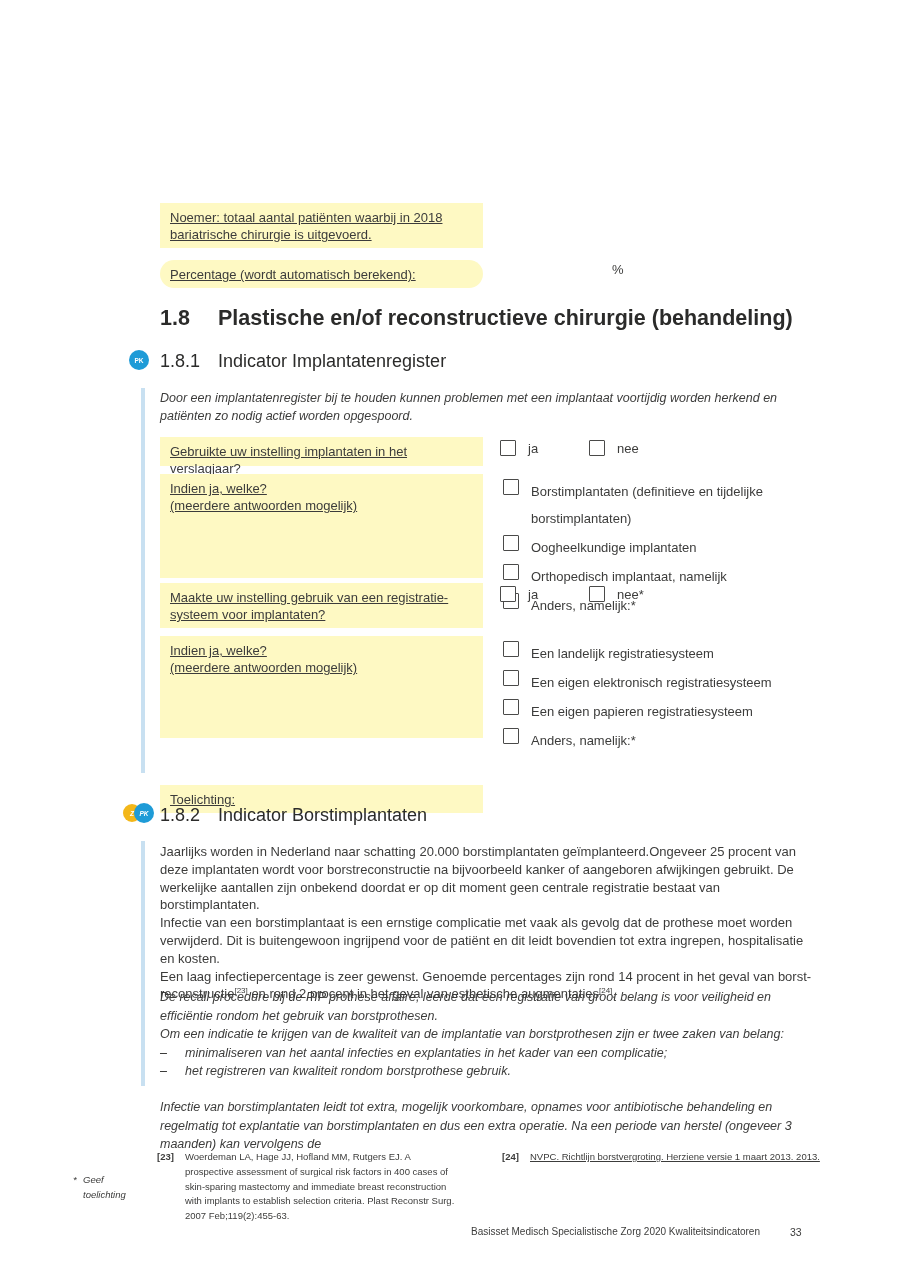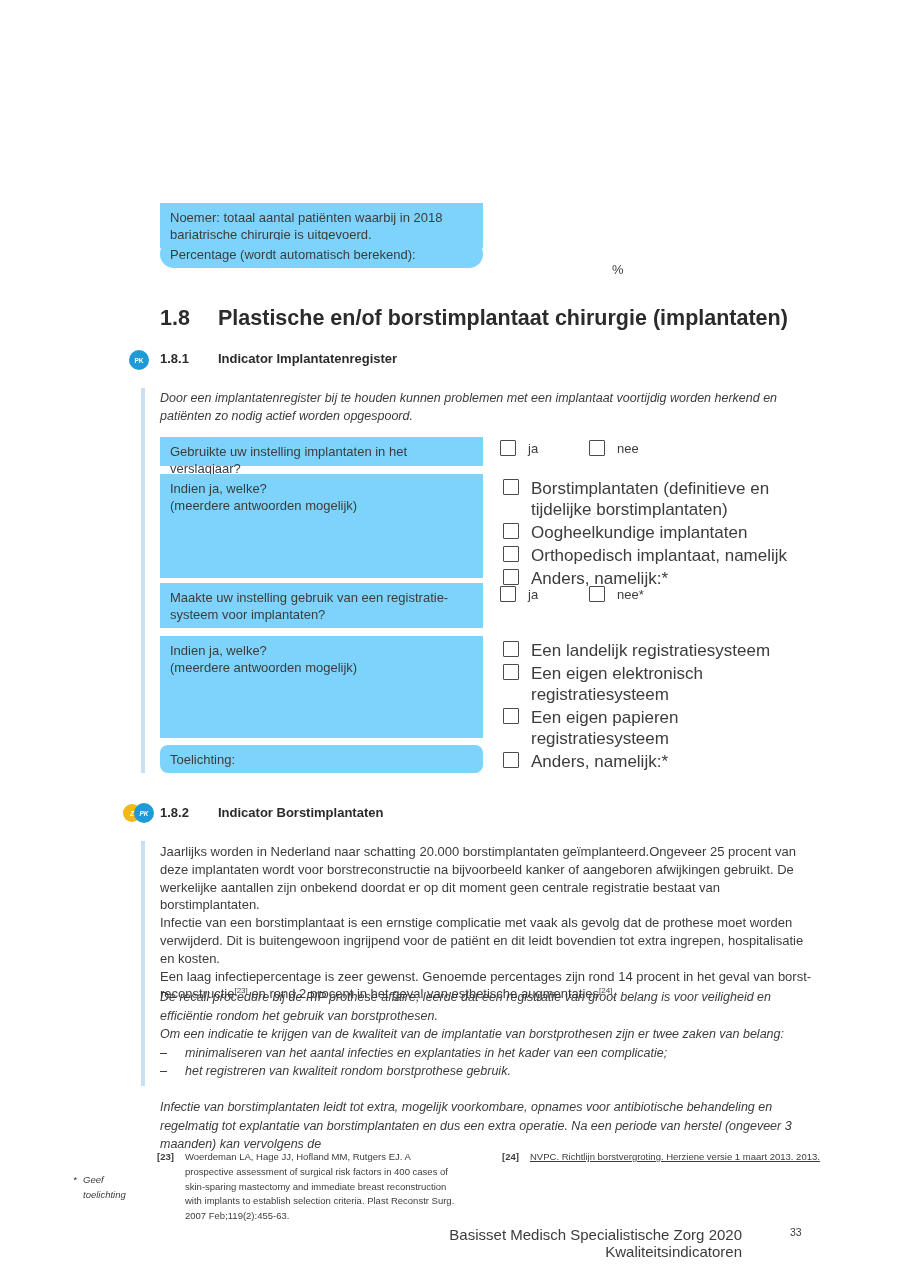--- a/index.html
+++ b/index.html
@@ -1,23 +1,23 @@
 <!DOCTYPE html>
 <html><head>
 <meta charset="utf-8">
 <style>
   html,body{margin:0;padding:0;background:#ffffff;}
   .page{position:relative;width:900px;height:1273px;background:#ffffff;overflow:hidden;
         font-family:"Liberation Sans","DejaVu Sans",sans-serif;color:#3c3c3b;}
-  .bluebox{position:absolute;left:160px;width:323px;background:#7dd3fc;box-sizing:border-box;
-           padding:6px 10px;font-size:13px;line-height:17px;color:#3c3c3b;}
+  .bluebox{position:absolute;left:160px;width:323px;background:#fef9c3;box-sizing:border-box;
+           padding:6px 10px;font-size:13px;line-height:17px;color:#3c3c3b;text-decoration:underline;}
   .pct-unit{position:absolute;left:612px;top:262px;font-size:13px;}
   .h1-row{position:absolute;left:160px;top:306px;font-size:21.5px;font-weight:700;color:#2b2b2a;}
   .h1-num{display:inline-block;width:58px;}
-  .h2-row{position:absolute;left:160px;font-size:13px;font-weight:700;color:#2b2b2a;}
+  .h2-row{position:absolute;left:160px;font-size:18px;font-weight:400;color:#2b2b2a;}
   .h2-num{display:inline-block;width:58px;}
   .badge{position:absolute;border-radius:50%;display:flex;align-items:center;justify-content:center;
          color:#ffffff;font-weight:700;}
   .badge-pk{left:129px;top:350px;width:20px;height:20px;background:#1e9bd7;font-size:6.5px;}
   .badge2{position:absolute;left:123px;top:802px;width:32px;height:22px;}
   .badge-yellow{position:absolute;left:0;top:2px;width:18px;height:18px;border-radius:50%;
                 background:#f3b719;color:#fff;font-weight:700;font-size:6.5px;
                 display:flex;align-items:center;justify-content:center;z-index:1;}
   .badge-blue2{position:absolute;left:11px;top:1px;width:20px;height:20px;border-radius:50%;
                background:#1e9bd7;color:#fff;font-weight:700;font-size:6.5px;
@@ -26,49 +26,49 @@
   .intro{position:absolute;left:160px;top:389px;width:645px;font-style:italic;
          font-size:12.5px;line-height:18px;}
   .cb{display:inline-block;box-sizing:border-box;width:16px;height:16px;background:#fff;
       border:1.5px solid #4a4a49;border-radius:1px;flex:none;}
   .opt-h{position:absolute;left:500px;display:flex;align-items:center;font-size:13px;}
   .opt-h .lbl1{margin-left:12px;width:61px;}
   .opt-h .lbl2{margin-left:12px;}
   .opts-v{position:absolute;left:503px;}
   .opt-v{display:flex;margin-bottom:2px;}
   .opt-v .cb{margin-top:1px;}
-  .opt-v .lbl{margin-left:12px;width:268px;font-size:17px;line-height:21px;}
+  .opt-v .lbl{margin-left:12px;width:268px;font-size:13px;line-height:27px;}
   .para{position:absolute;left:160px;top:843px;width:655px;font-size:13px;line-height:17.8px;}
   .para sup{font-size:8px;line-height:0;}
   .ital{position:absolute;left:160px;width:650px;font-style:italic;font-size:12.5px;line-height:18.5px;}
   .dash-row{display:flex;}
   .dash{display:inline-block;width:25px;flex:none;}
   .fn{position:absolute;font-size:9.5px;line-height:14.8px;color:#3c3c3b;}
   .fn-marker{font-weight:700;}
   .star-note{position:absolute;left:73px;top:1173px;width:70px;font-size:9.5px;line-height:14.5px;
              font-style:italic;display:flex;}
   .star-note .star{width:10px;flex:none;}
-  .footer-text{position:absolute;left:380px;top:1226px;width:362px;text-align:right;font-size:15px;}
+  .footer-text{position:absolute;left:398px;top:1226px;width:362px;text-align:right;font-size:10px;}
   .page-num{position:absolute;left:790px;top:1226px;width:32px;text-align:left;font-size:10.5px;}
 </style>
 </head>
 <body>
 
 <div class="page">
 
   <div class="bluebox" style="top:203px;height:45px;">
     <span>Noemer: totaal aantal patiënten waarbij in 2018 bariatrische chirurgie is uitgevoerd.</span>
   </div>
-  <div class="bluebox" style="top:240px;height:28px;border-radius:14px;">
+  <div class="bluebox" style="top:260px;height:28px;border-radius:14px;">
     <span>Percentage (wordt automatisch berekend):</span>
   </div>
   <span class="pct-unit">%</span>
 
   <div class="h1-row">
-    <span class="h1-num">1.8</span><span>Plastische en/of borstimplantaat chirurgie (implantaten)</span>
+    <span class="h1-num">1.8</span><span>Plastische en/of reconstructieve chirurgie (behandeling)</span>
   </div>
 
   <div class="badge badge-pk">
     <span>PK</span>
   </div>
   <div class="h2-row" style="top:351px;">
     <span class="h2-num">1.8.1</span><span>Indicator Implantatenregister</span>
   </div>
 
   <div class="vbar" style="top:388px;height:385px;"></div>
@@ -134,21 +134,21 @@
     <div class="opt-v">
       <span class="cb"></span>
       <span class="lbl">Een eigen papieren registratiesysteem</span>
     </div>
     <div class="opt-v">
       <span class="cb"></span>
       <span class="lbl">Anders, namelijk:*</span>
     </div>
   </div>
 
-  <div class="bluebox" style="top:745px;height:28px;border-radius:8px;">
+  <div class="bluebox" style="top:785px;height:28px;">
     <span>Toelichting:</span>
   </div>
 
   <div class="badge2">
     <span class="badge-yellow">
       <i>Z</i>
     </span>
     <span class="badge-blue2">
       <i>PK</i>
     </span>

